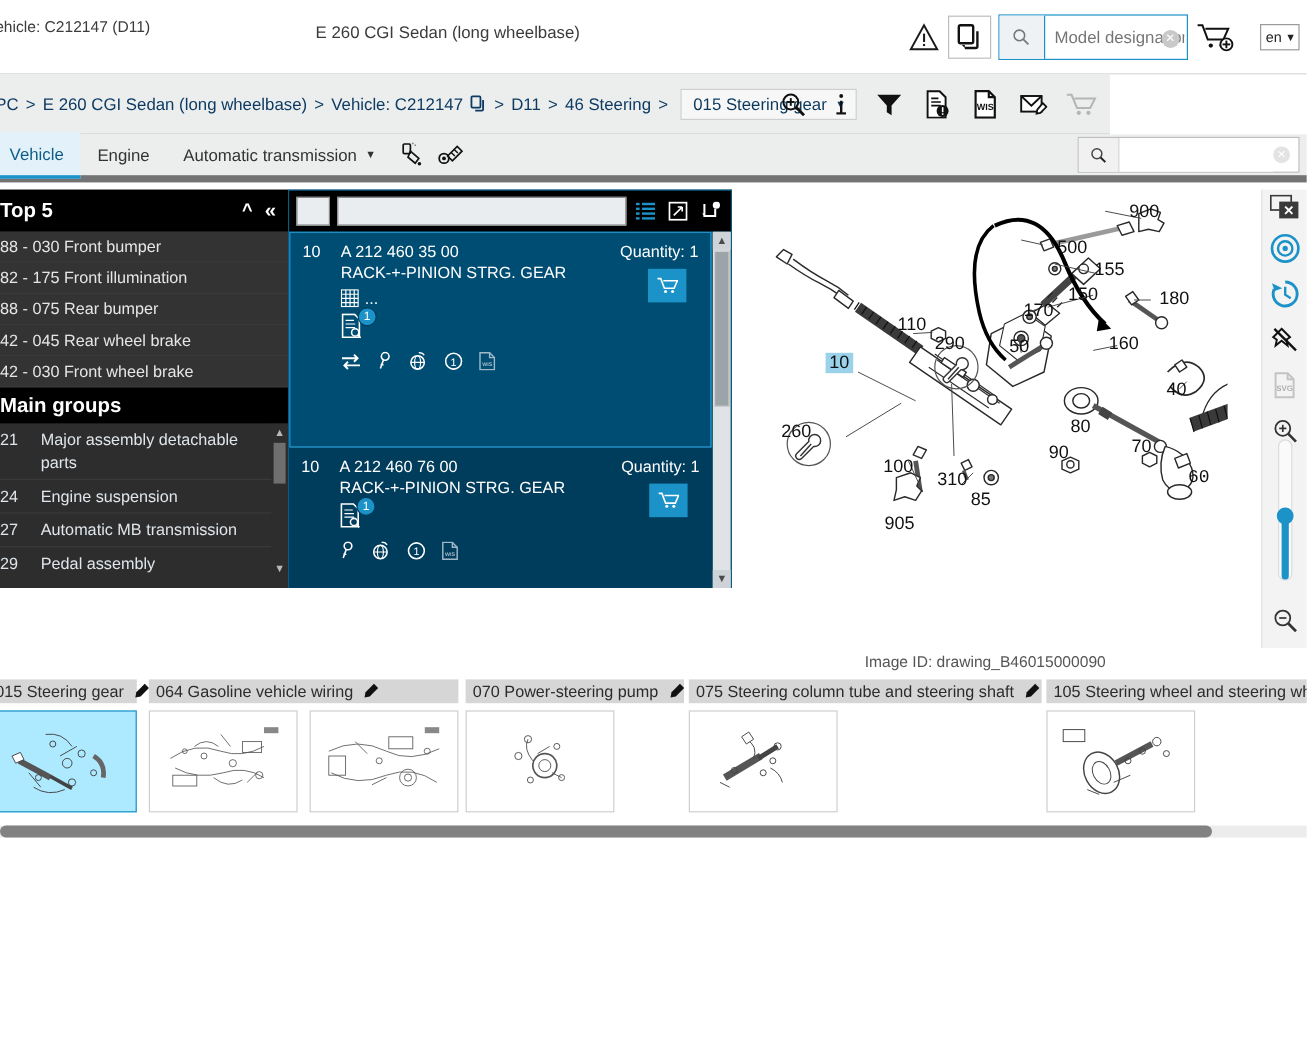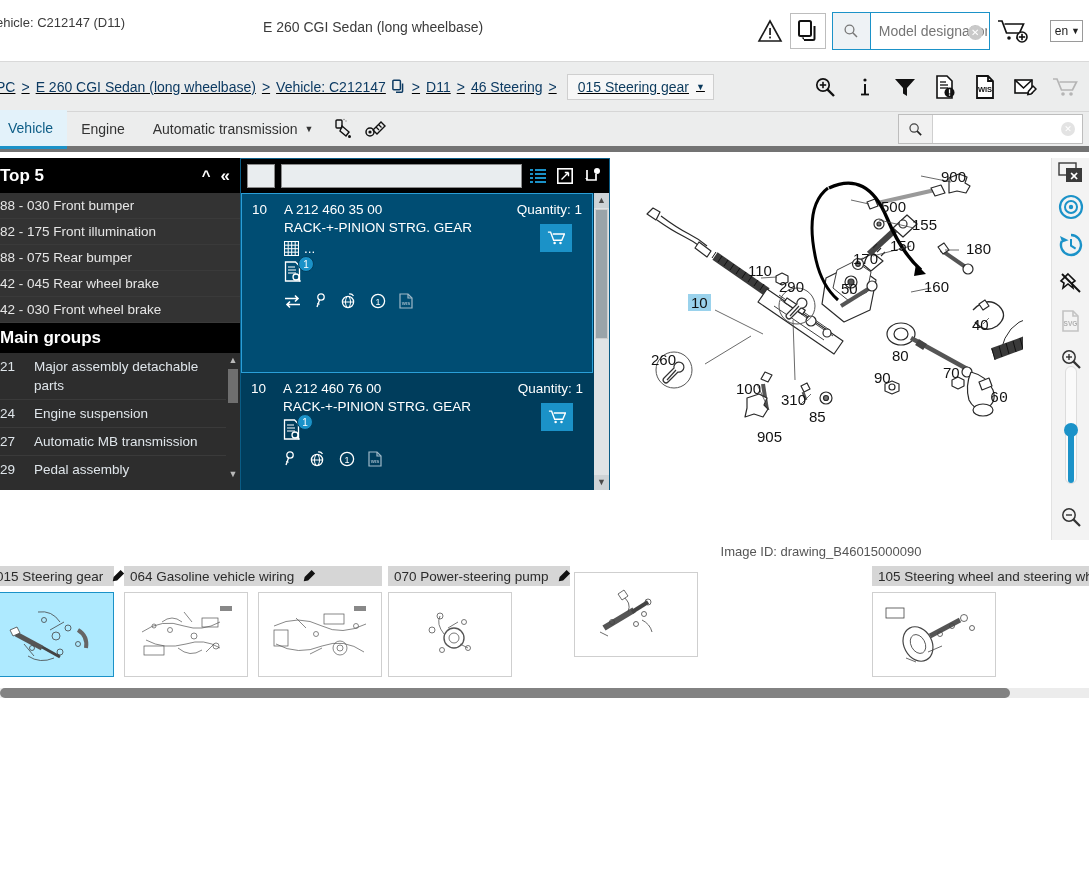--- a/index.html
+++ b/index.html
@@ -39,22 +39,22 @@
     background:#c9c9c9; color:#fff; font-size:10px; line-height:15px; text-align:center; cursor:pointer;
   }
   .langsel {
     margin-left:14px; border:1px solid #9a9a9a; background:#fff; height:22px;
     font-size:12px; padding:0 2px 0 4px; display:flex; align-items:center; gap:3px; cursor:pointer;
     color:#222;
   }
 
   
   .crumbbar {
-    position:absolute; left:0; top:62px; width:1089px; height:50px;
-    background:#eceded; border-bottom:1px solid #d6d6d6; display:flex; align-items:center;text-decoration:underline;
+    position:absolute; left:0; top:62px; width:925px; height:50px;
+    background:#eceded; border-bottom:1px solid #d6d6d6; display:flex; align-items:center;
   }
   .crumbs { display:flex; align-items:center; font-size:14px; color:#0b3a5d; white-space:nowrap; padding-left:-2px; }
   .crumb { color:#0d3b63; cursor:pointer; }
   .crumb.sep { color:#0d3b63; margin:0 6px; cursor:default; }
   .crumb-chip {
     border:1px solid #cfcfcf; background:#f7f7f7; padding:4px 8px 4px 10px; margin-left:4px;
     display:flex; align-items:center; gap:7px; cursor:pointer;
   }
   .crumbbar .tools { position:absolute; right:6px; display:flex; align-items:center; gap:4px; }
   .crumbbar .tools .t { width:36px; height:34px; display:flex; align-items:center; justify-content:center; cursor:pointer; }
@@ -716,21 +716,21 @@
     <span class="callout" style="left:361px; top:158px;">40</span>
     <span class="callout" style="left:415px; top:197px;">20</span>
     <span class="callout" style="left:40px; top:193px;">260</span>
     <span class="callout" style="left:125px; top:222px;">100</span>
     <span class="callout" style="left:170px; top:233px;">310</span>
     <span class="callout" style="left:281px; top:189px;">80</span>
     <span class="callout" style="left:332px; top:206px;">70</span>
     <span class="callout" style="left:379px; top:232px;font-family:Liberation Mono, monospace;">60</span>
     <span class="callout" style="left:263px; top:211px;">90</span>
     <span class="callout" style="left:198px; top:250px;">85</span>
-    <span class="callout" style="left:126px; top:270px;margin-left:20px;">905</span>
+    <span class="callout" style="left:126px; top:270px;">905</span>
   </div>
 
   <div class="imgid">Image ID: drawing_B46015000090</div>
 
   <div class="vtool">
     <div class="vi" style="height:30px;">
       <svg width="26" height="22" viewBox="0 0 26 22">
           <rect x="1" y="1" width="17" height="12" fill="none" stroke="#3a3a3a" stroke-width="1.4"></rect>
           <rect x="8" y="6" width="16" height="14" fill="#3a3a3a"></rect>
           <text x="16" y="17.5" font-size="11" font-family="Liberation Sans, sans-serif" font-weight="bold" text-anchor="middle" fill="#fff">✕</text>
@@ -891,20 +891,28 @@
                 <circle cx="46" cy="50" r="2.5"></circle>
               <path d="M52 28 l10 -6"></path>
                 <path d="M64 44 l8 4"></path>
             </g>
           </svg>
         </div>
       </div>
     </div>
 
     <div class="group" style="left:574px; width:294px;">
+      <div class="grp-head">
+        <span>075 Steering column tube and steering shaft</span>
+        <span>
+          <svg width="14" height="14" viewBox="0 0 16 16">
+              <path d="M11 1 l4 4 l-8 8 l-5 1 l1 -5 z" fill="#111"></path>
+            </svg>
+        </span>
+      </div>
       <div class="grp-thumbs">
         <div class="thumb">
           <svg width="108" height="70" viewBox="0 0 108 70">
             <g stroke="#444" fill="none" stroke-width="0.8">
               <path d="M22 48 l30 -18" stroke-width="6" stroke="#555"></path>
               <path d="M50 32 l16 -10" stroke-width="4"></path>
               <path d="M40 16 q10 6 6 16"></path>
               <path d="M36 14 l6 -4 l4 6 l-6 4 z" fill="#fff"></path>
               <circle cx="66" cy="22" r="3"></circle>
                 <circle cx="30" cy="42" r="2.5"></circle>

